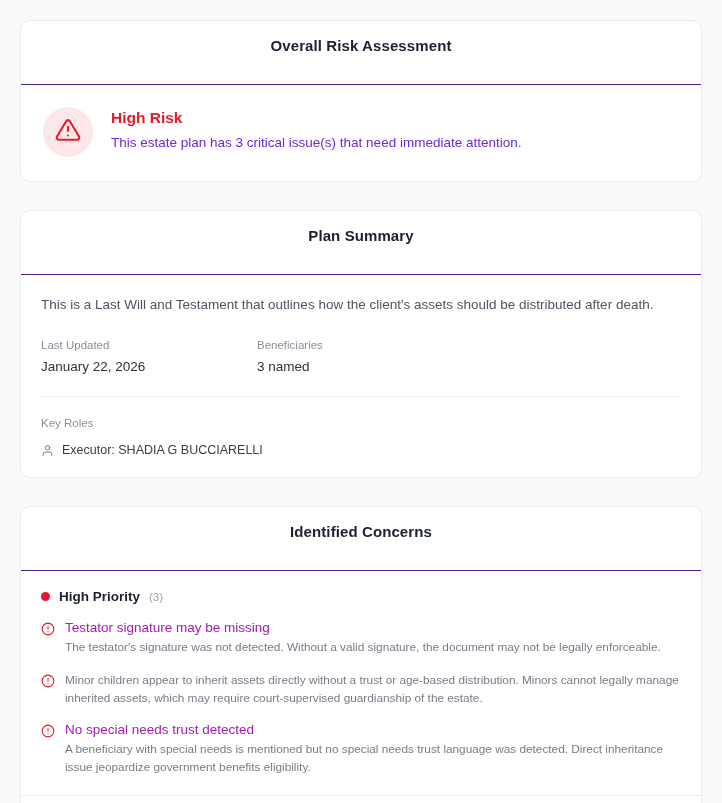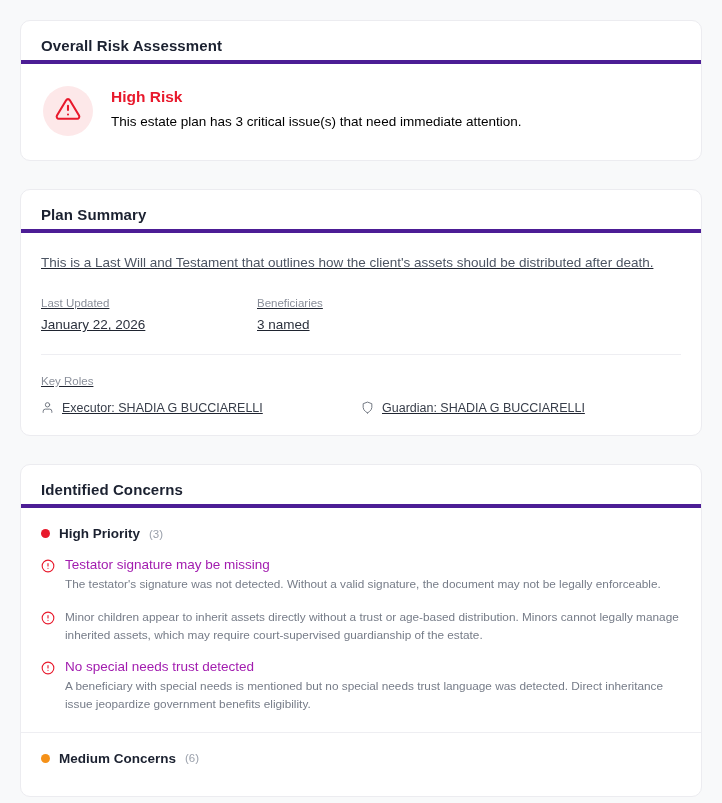--- a/index.html
+++ b/index.html
@@ -22,22 +22,23 @@
 
   .card {
     background: #ffffff;
     border: 1px solid #ececf0;
     border-radius: 10px;
     margin-bottom: 28px;
     overflow: hidden;
   }
 
   .card-header {
-    padding: 16px 20px 6px 20px;
-    border-bottom: 4px solid #4c1d95;
+    padding: 16px 20px 30px 20px;
+    border-bottom: 1px solid #4c1d95;
+    text-align: center;
   }
   .card-title {
     font-size: 15px;
     font-weight: 600;
     color: #1b2130;
     letter-spacing: 0.1px;
   }
 
   
   .risk-body {
@@ -58,26 +59,26 @@
   }
   .risk-text { padding-top: 2px; }
   .risk-level {
     font-size: 15.5px;
     font-weight: 700;
     color: #e8192c;
     margin-bottom: 6px;
   }
   .risk-desc {
     font-size: 13.5px;
-    color: #000000;
+    color: #6d28d9;
     line-height: 1.45;
   }
 
   
-  .summary-body { padding: 20px 20px 20px 20px; text-decoration: underline; }
+  .summary-body { padding: 20px 20px 20px 20px; }
   .summary-desc {
     font-size: 13.5px;
     color: #4d5563;
     line-height: 1.5;
     margin-bottom: 24px;
   }
   .meta-grid {
     display: grid;
     grid-template-columns: repeat(3, 1fr);
     gap: 8px;
@@ -97,21 +98,21 @@
     font-size: 11.5px;
     color: #8a8f9a;
     margin: 20px 0 14px 0;
   }
   .roles-grid {
     display: grid;
     grid-template-columns: repeat(2, 1fr);
   }
   .role-item {
     display: flex;
-    align-items: flex-start;
+    align-items: flex-end;
     gap: 8px;
     font-size: 12.5px;
     color: #373d49;
   }
   .role-icon { flex: 0 0 auto; display: flex; }
 
   
   .concerns-group { padding: 18px 20px 14px 20px; }
   .group-head {
     display: flex;
@@ -208,28 +209,20 @@
       <div class="roles-grid">
         <div class="role-item">
           <span class="role-icon">
             <svg width="13" height="13" viewBox="0 0 24 24" fill="none" stroke="#6f7580" stroke-width="1.8" stroke-linecap="round" stroke-linejoin="round">
               <path d="M20 21v-2a4 4 0 0 0-4-4H8a4 4 0 0 0-4 4v2"></path>
               <circle cx="12" cy="7" r="4"></circle>
             </svg>
           </span>
           <span>Executor: SHADIA G BUCCIARELLI</span>
         </div>
-        <div class="role-item">
-          <span class="role-icon">
-            <svg width="13" height="13" viewBox="0 0 24 24" fill="none" stroke="#6f7580" stroke-width="1.8" stroke-linecap="round" stroke-linejoin="round">
-              <path d="M12 22s8-4 8-10V5l-8-3-8 3v7c0 6 8 10 8 10z"></path>
-            </svg>
-          </span>
-          <span>Guardian: SHADIA G BUCCIARELLI</span>
-        </div>
       </div>
     </div>
   </div>
 
   <div class="card">
     <div class="card-header">
       <div class="card-title">Identified Concerns</div>
     </div>
 
     <div class="concerns-group">

